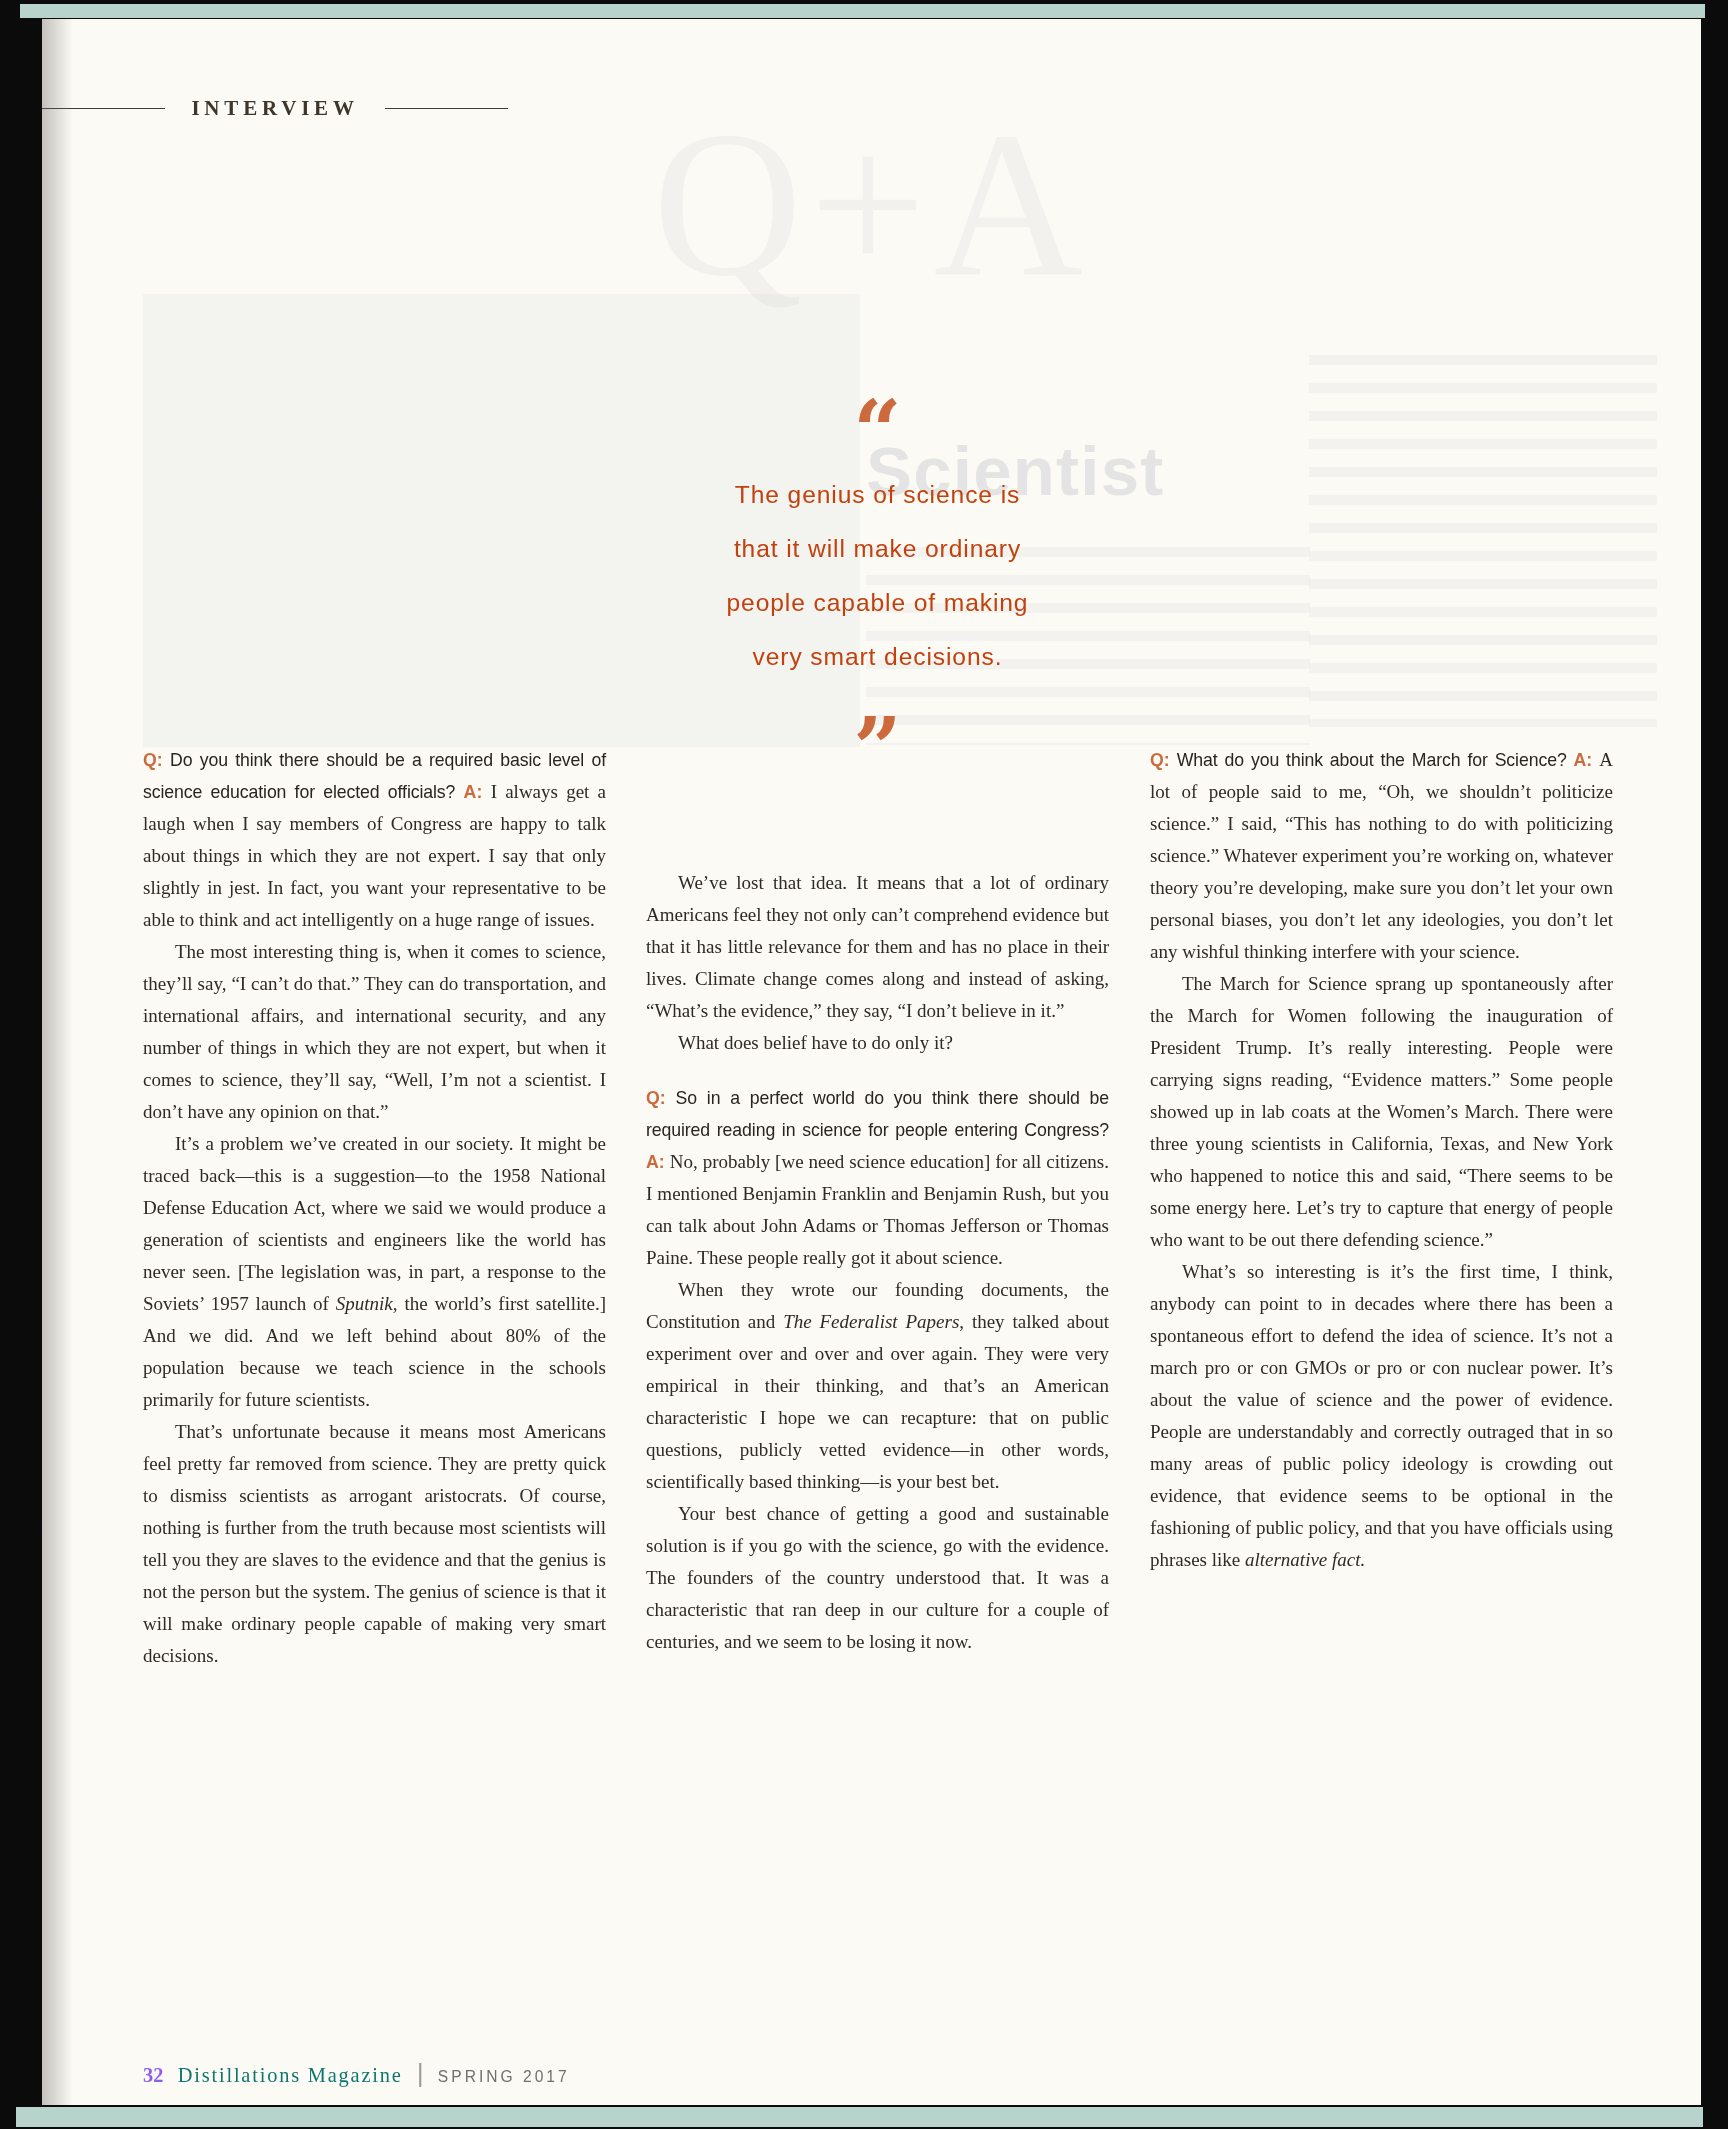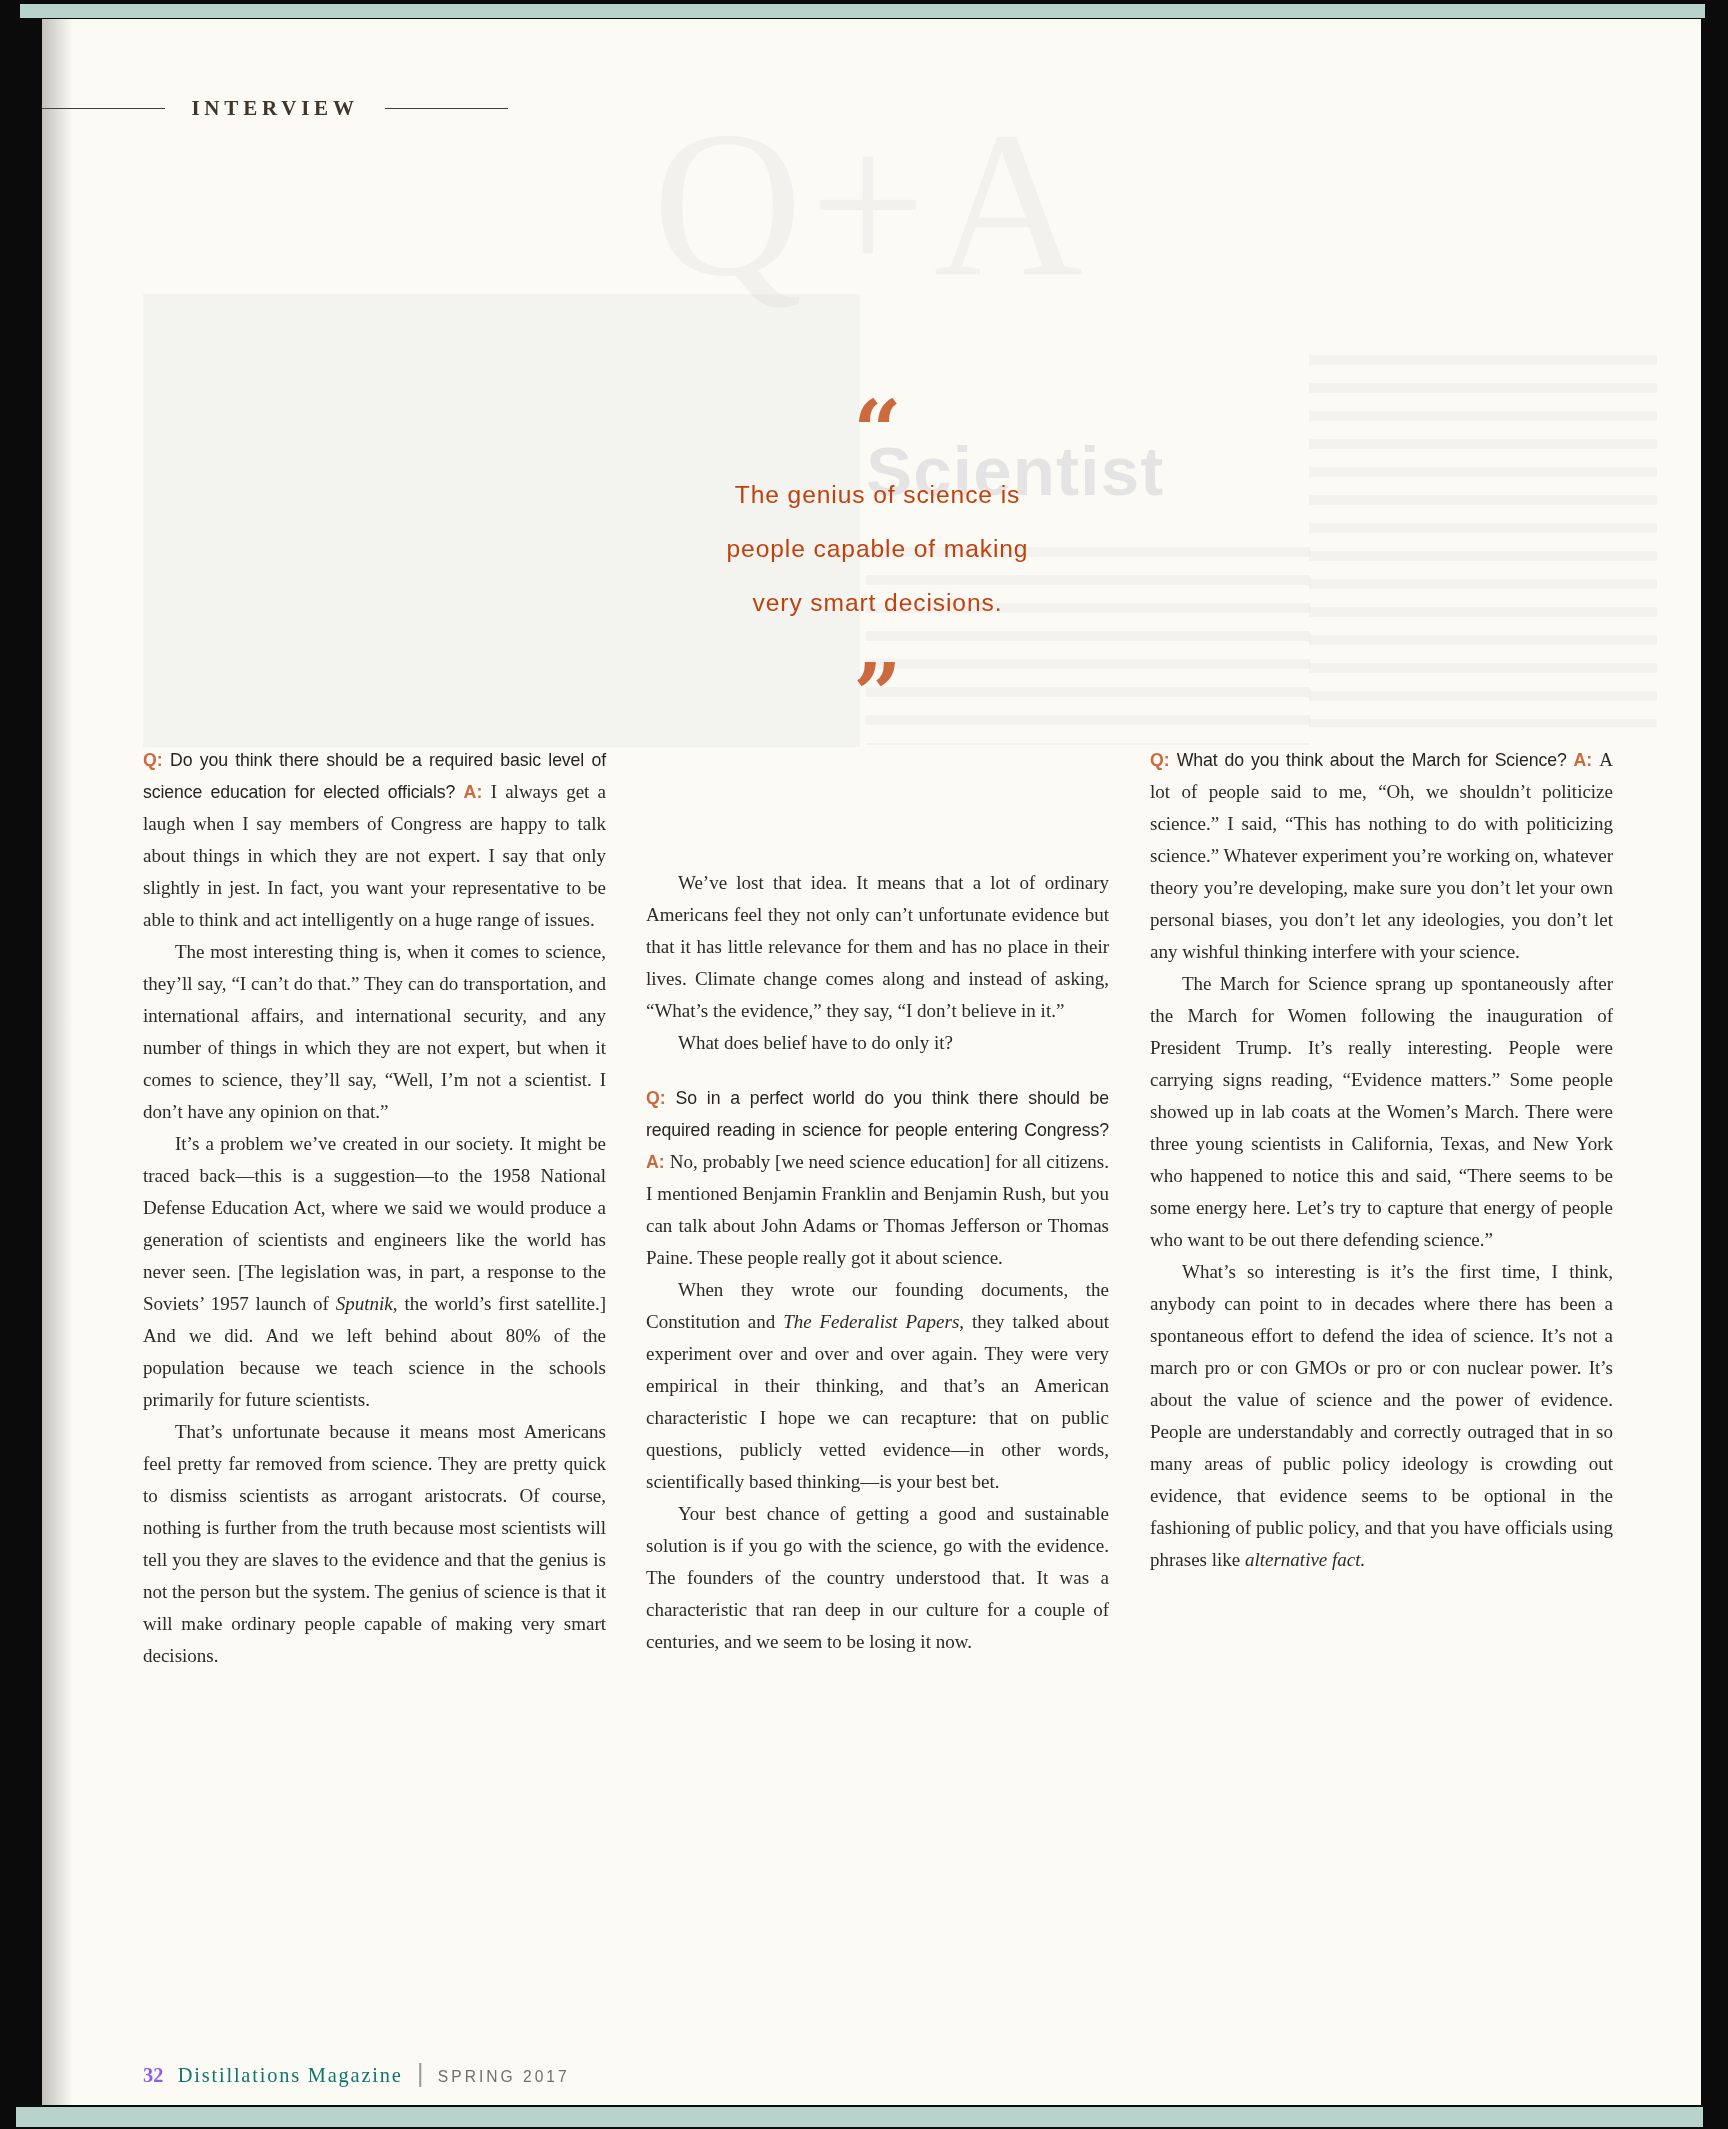--- a/index.html
+++ b/index.html
@@ -120,34 +120,35 @@
   <div class="header">
     <div class="rule"></div>
     <div class="title">INTERVIEW</div>
     <div class="rule"></div>
   </div>
 
   <div class="pullquote">
     <span class="pq-open">“</span>
     <div class="pq-lines">
       <div class="pq-line">The genius of science is</div>
+      <div class="pq-line">that it will make ordinary</div>
       <div class="pq-line">people capable of making</div>
       <div class="pq-line">very smart decisions.</div>
     </div>
     <span class="pq-close">”</span>
   </div>
 
   <div class="col col-left">
       <p class=""><span class="seg-q">Q: </span><span class="seg-question">Do you think there should be a required basic level of science education for elected officials? </span><span class="seg-a">A: </span><span class="seg-n">I always get a laugh when I say members of Congress are happy to talk about things in which they are not expert. I say that only slightly in jest. In fact, you want your representative to be able to think and act intelligently on a huge range of issues.</span></p>
       <p class="indent "><span class="seg-n">The most interesting thing is, when it comes to science, they’ll say, “I can’t do that.” They can do transportation, and international affairs, and international security, and any number of things in which they are not expert, but when it comes to science, they’ll say, “Well, I’m not a scientist. I don’t have any opinion on that.”</span></p>
       <p class="indent "><span class="seg-n">It’s a problem we’ve created in our society. It might be traced back—this is a suggestion—to the 1958 National Defense Education Act, where we said we would produce a generation of scientists and engineers like the world has never seen. [The legislation was, in part, a response to the Soviets’ 1957 launch of </span><span class="seg-i">Sputnik</span><span class="seg-n">, the world’s first satellite.] And we did. And we left behind about 80% of the population because we teach science in the schools primarily for future scientists.</span></p>
       <p class="indent "><span class="seg-n">That’s unfortunate because it means most Americans feel pretty far removed from science. They are pretty quick to dismiss scientists as arrogant aristocrats. Of course, nothing is further from the truth because most scientists will tell you they are slaves to the evidence and that the genius is not the person but the system. The genius of science is that it will make ordinary people capable of making very smart decisions.</span></p>
     </div>
   <div class="col col-middle">
-      <p class="indent "><span class="seg-n">We’ve lost that idea. It means that a lot of ordinary Americans feel they not only can’t unfortunate evidence but that it has little relevance for them and has no place in their lives. Climate change comes along and instead of asking, “What’s the evidence,” they say, “I don’t believe in it.”</span></p>
+      <p class="indent "><span class="seg-n">We’ve lost that idea. It means that a lot of ordinary Americans feel they not only can’t comprehend evidence but that it has little relevance for them and has no place in their lives. Climate change comes along and instead of asking, “What’s the evidence,” they say, “I don’t believe in it.”</span></p>
       <p class="indent "><span class="seg-n">What does belief have to do only it?</span></p>
       <p class="spaced"><span class="seg-q">Q: </span><span class="seg-question">So in a perfect world do you think there should be required reading in science for people entering Congress? </span><span class="seg-a">A: </span><span class="seg-n">No, probably [we need science education] for all citizens. I mentioned Benjamin Franklin and Benjamin Rush, but you can talk about John Adams or Thomas Jefferson or Thomas Paine. These people really got it about science.</span></p>
       <p class="indent "><span class="seg-n">When they wrote our founding documents, the Constitution and </span><span class="seg-i">The Federalist Papers</span><span class="seg-n">, they talked about experiment over and over and over again. They were very empirical in their thinking, and that’s an American characteristic I hope we can recapture: that on public questions, publicly vetted evidence—in other words, scientifically based thinking—is your best bet.</span></p>
       <p class="indent "><span class="seg-n">Your best chance of getting a good and sustainable solution is if you go with the science, go with the evidence. The founders of the country understood that. It was a characteristic that ran deep in our culture for a couple of centuries, and we seem to be losing it now.</span></p>
     </div>
   <div class="col col-right">
       <p class=""><span class="seg-q">Q: </span><span class="seg-question">What do you think about the March for Science? </span><span class="seg-a">A: </span><span class="seg-n">A lot of people said to me, “Oh, we shouldn’t politicize science.” I said, “This has nothing to do with politicizing science.” Whatever experiment you’re working on, whatever theory you’re developing, make sure you don’t let your own personal biases, you don’t let any ideologies, you don’t let any wishful thinking interfere with your science.</span></p>
       <p class="indent "><span class="seg-n">The March for Science sprang up spontaneously after the March for Women following the inauguration of President Trump. It’s really interesting. People were carrying signs reading, “Evidence matters.” Some people showed up in lab coats at the Women’s March. There were three young scientists in California, Texas, and New York who happened to notice this and said, “There seems to be some energy here. Let’s try to capture that energy of people who want to be out there defending science.”</span></p>
       <p class="indent "><span class="seg-n">What’s so interesting is it’s the first time, I think, anybody can point to in decades where there has been a spontaneous effort to defend the idea of science. It’s not a march pro or con GMOs or pro or con nuclear power. It’s about the value of science and the power of evidence. People are understandably and correctly outraged that in so many areas of public policy ideology is crowding out evidence, that evidence seems to be optional in the fashioning of public policy, and that you have officials using phrases like </span><span class="seg-i">alternative fact.</span></p>
     </div>

